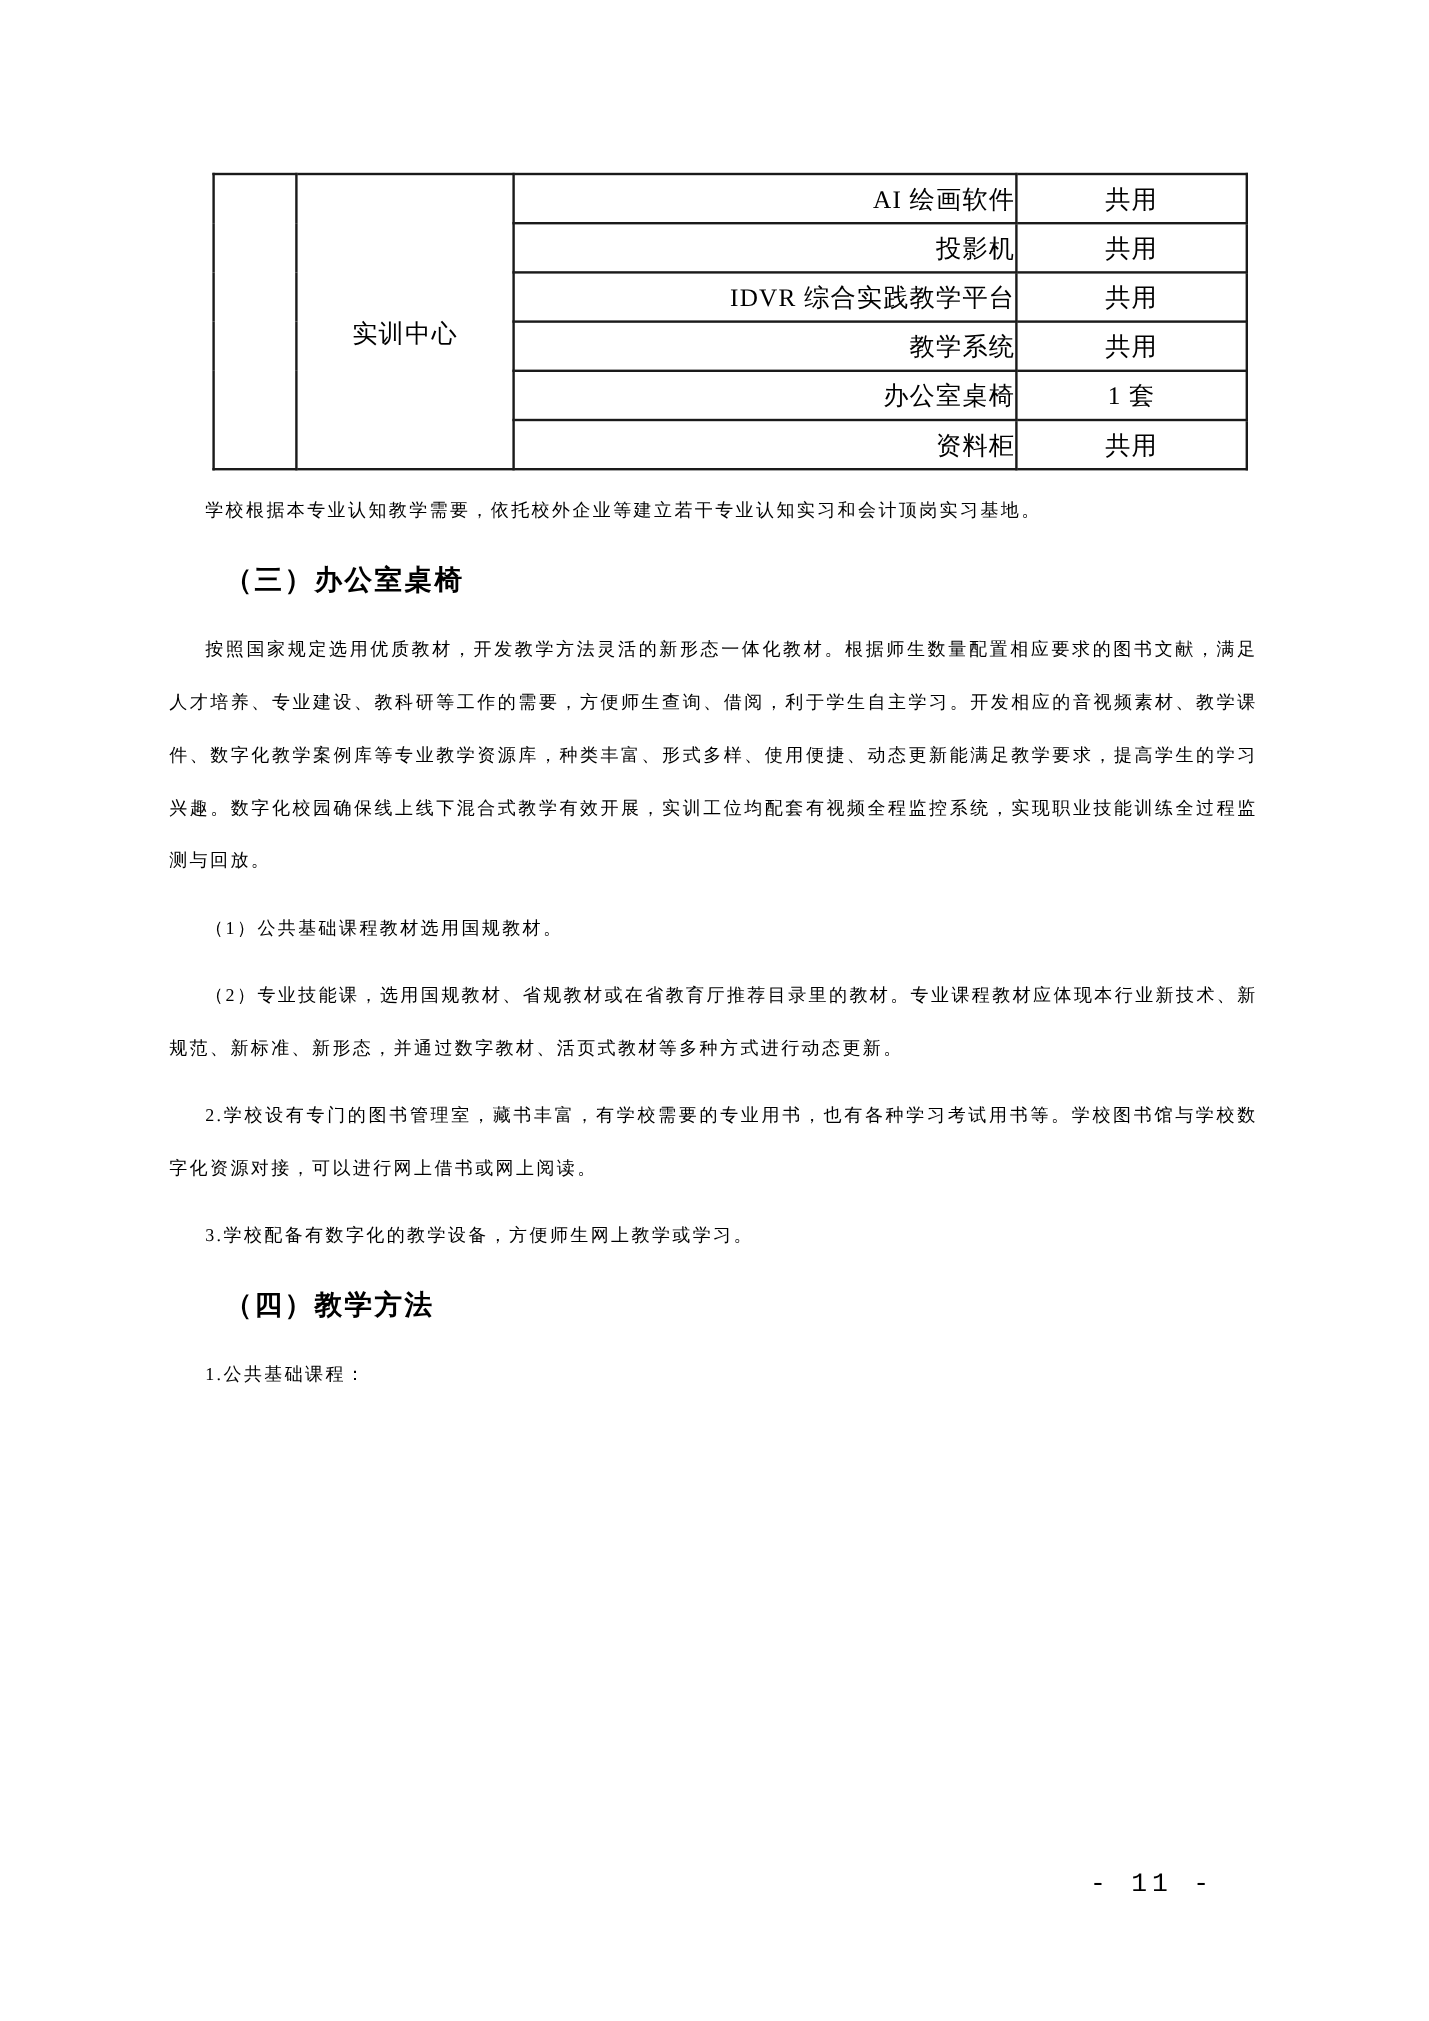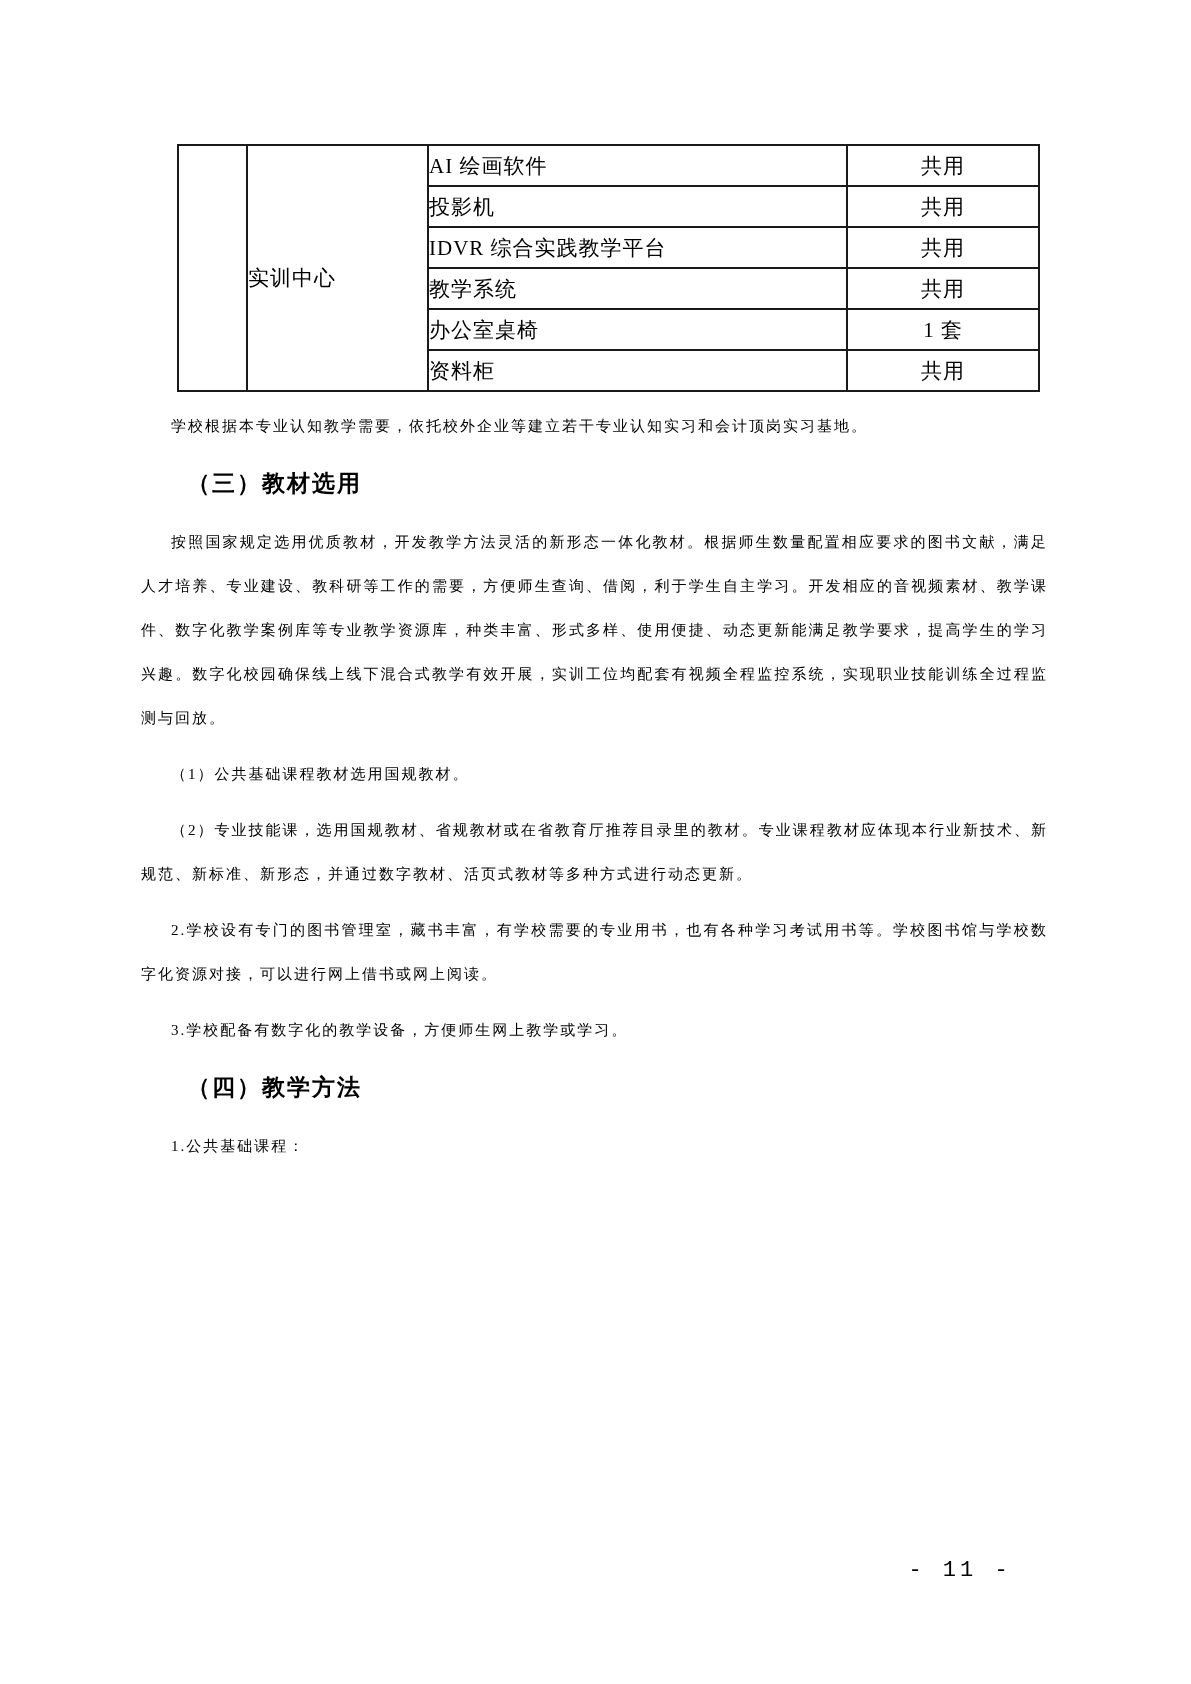--- a/index.html
+++ b/index.html
@@ -24,22 +24,22 @@
   }
   table.equip td {
     border: 2px solid #1a1a1a;
     height: 41px;
     vertical-align: middle;
     letter-spacing: 1px;
     overflow: hidden;
     white-space: nowrap;
   }
   td.col-spacer { width: 69px; }
-  td.col-room   { width: 181px; text-align: left; vertical-align: top; padding-top: 19px; letter-spacing: 6px; }
-  td.col-item   { width: 419px; text-align: left; }
+  td.col-room   { width: 181px; text-align: center; vertical-align: top; padding-top: 19px; letter-spacing: 6px; }
+  td.col-item   { width: 419px; text-align: right; }
   td.col-qty    { width: 192px; text-align: center; }
 
   
   .bodytext {
     font-size: 15px;
     line-height: 44px;
     letter-spacing: 2px;
     text-align: justify;
     text-justify: inter-ideograph;
     margin-top: 12px;
@@ -95,21 +95,21 @@
       </tr>
       <tr>
         <td class="col-item">资料柜</td>
         <td class="col-qty">共用</td>
       </tr>
     </tbody>
       </table>
 
     <p class="bodytext para">学校根据本专业认知教学需要，依托校外企业等建立若干专业认知实习和会计顶岗实习基地。</p>
 
-    <h3 class="heading">（三）教材选用</h3>
+    <h3 class="heading">（三）办公室桌椅</h3>
 
     <p class="bodytext para">按照国家规定选用优质教材，开发教学方法灵活的新形态一体化教材。根据师生数量配置相应要求的图书文献，满足人才培养、专业建设、教科研等工作的需要，方便师生查询、借阅，利于学生自主学习。开发相应的音视频素材、教学课件、数字化教学案例库等专业教学资源库，种类丰富、形式多样、使用便捷、动态更新能满足教学要求，提高学生的学习兴趣。数字化校园确保线上线下混合式教学有效开展，实训工位均配套有视频全程监控系统，实现职业技能训练全过程监测与回放。</p>
 
 
     <p class="bodytext para">（1）公共基础课程教材选用国规教材。</p>
 
     <p class="bodytext para">（2）专业技能课，选用国规教材、省规教材或在省教育厅推荐目录里的教材。专业课程教材应体现本行业新技术、新规范、新标准、新形态，并通过数字教材、活页式教材等多种方式进行动态更新。</p>
 
     <p class="bodytext para">2.学校设有专门的图书管理室，藏书丰富，有学校需要的专业用书，也有各种学习考试用书等。学校图书馆与学校数字化资源对接，可以进行网上借书或网上阅读。</p>
 

